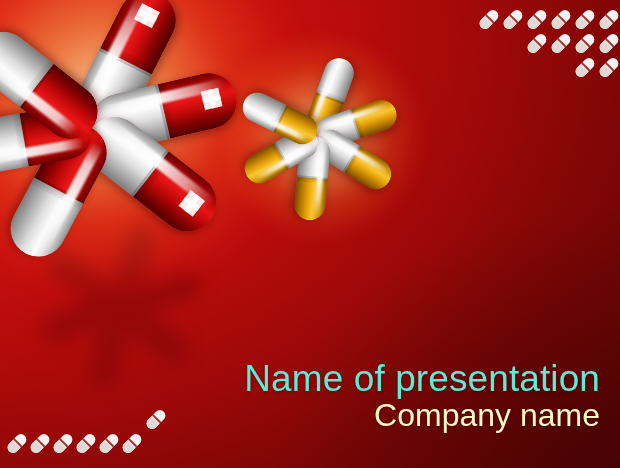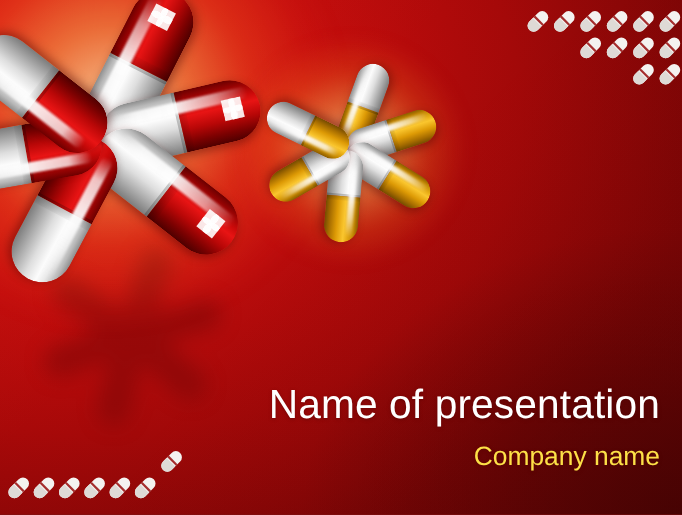--- a/index.html
+++ b/index.html
@@ -181,30 +181,30 @@
   .text-block {
     position: absolute;
     right: 20px;
     bottom: 38px;
     text-align: right;
     width: 420px;
   }
   .title {
     font-size: 37px;
     line-height: 44px;
-    color: #ffffff;
+    color: #5eead4;
     letter-spacing: 0.1px;
     white-space: nowrap;
     text-shadow: 0 1px 3px rgba(80,0,0,0.55);
   }
   .subtitle {
-    margin-top: 11px;
-    font-size: 24px;
+    margin-top: 0;
+    font-size: 32px;
     line-height: 29px;
-    color: #fde047;
+    color: #fef9c3;
     white-space: nowrap;
     text-shadow: 0 1px 3px rgba(80,0,0,0.5);
   }
 </style>
 </head>
 <body>
 
 <div id="slide">
 
   <div class="bg-base"></div>

